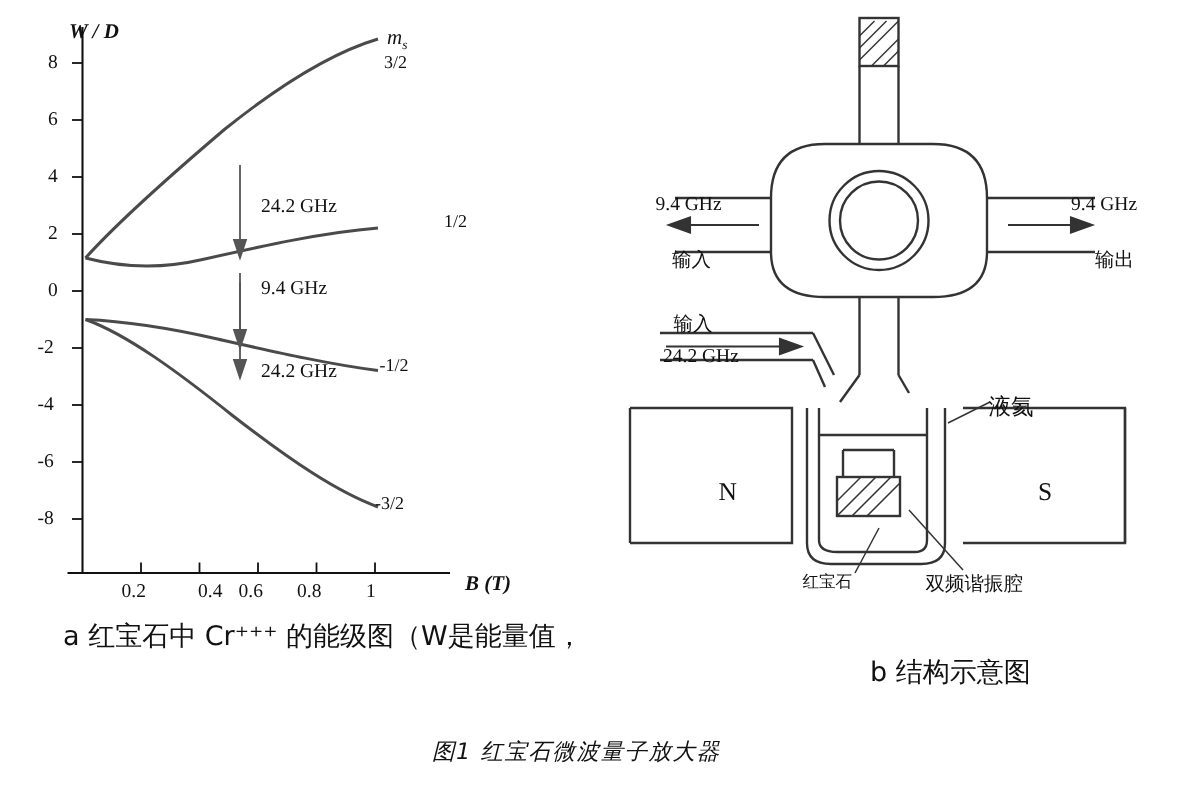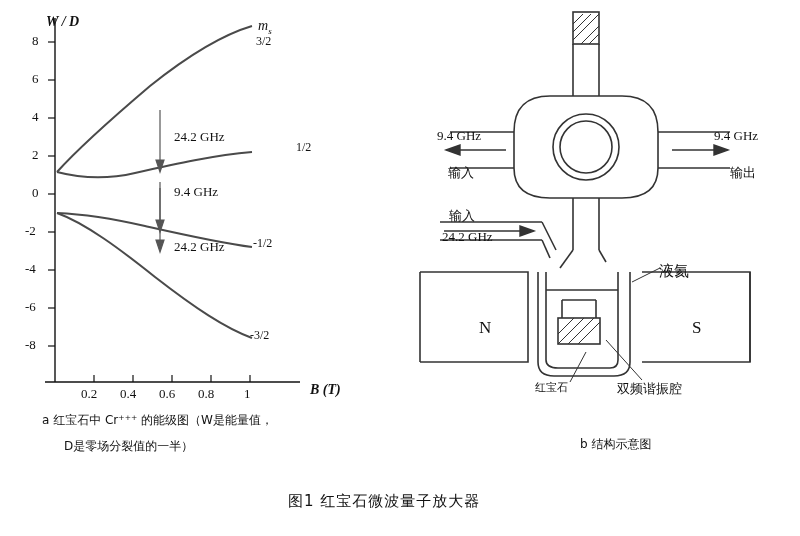--- a/index.html
+++ b/index.html
@@ -29,21 +29,21 @@
     white-space: nowrap;
     font-family: "Liberation Serif", serif;
     color: #111;
   }
   .cn {
     font-family: "DejaVu Sans", sans-serif;
   }
   .italic { font-style: italic; }
   .tick { font-size: 13px; }
   .axtitle { font-size: 14px; font-style: italic; font-weight: bold; margin-left: 28px; }
-  .caption { font-size: 12px; }
+  .caption { font-size: 18px; }
   .figcap { font-size: 15px; letter-spacing: 1px; }
   .sub { font-size: 9px; vertical-align: sub; }
   .frac { font-size: 12px; }
 </style>
 </head>
 <body>
 
 <div class="fig">
 
   <svg width="420" height="420" style="position:absolute;left:0;top:0;">
@@ -97,39 +97,38 @@
   <div class="lbl tick" style="left:32px; top:71px;">6</div>
   <div class="lbl tick" style="left:32px; top:109px;">4</div>
   <div class="lbl tick" style="left:32px; top:147px;">2</div>
   <div class="lbl tick" style="left:32px; top:185px;">0</div>
   <div class="lbl tick" style="left:25px; top:223px;">-2</div>
   <div class="lbl tick" style="left:25px; top:261px;">-4</div>
   <div class="lbl tick" style="left:25px; top:299px;">-6</div>
   <div class="lbl tick" style="left:25px; top:337px;">-8</div>
 
   <div class="lbl tick" style="left:81px; top:386px;">0.2</div>
-  <div class="lbl tick" style="left:120px; top:386px;">0.4</div>
+  <div class="lbl tick" style="left:132px; top:386px;">0.4</div>
   <div class="lbl tick" style="left:159px; top:386px;">0.6</div>
   <div class="lbl tick" style="left:198px; top:386px;">0.8</div>
   <div class="lbl tick" style="left:244px; top:386px;">1</div>
 
   <div class="lbl axtitle" style="left:282px; top:382px;">B (T)</div>
 
   <div class="lbl italic" style="left:258px; top:18px; font-size:14px;"><span>m</span><span class="sub">s</span></div>
   <div class="lbl frac" style="left:256px; top:34px;">3/2</div>
   <div class="lbl frac" style="left:256px; top:140px;margin-left:40px;">1/2</div>
   <div class="lbl frac" style="left:253px; top:236px;">-1/2</div>
   <div class="lbl frac" style="left:250px; top:328px;">-3/2</div>
 
   <div class="lbl" style="left:174px; top:129px; font-size:13px;">24.2 GHz</div>
   <div class="lbl" style="left:174px; top:184px; font-size:13px;">9.4 GHz</div>
   <div class="lbl" style="left:174px; top:239px; font-size:13px;">24.2 GHz</div>
 
   <div class="lbl cn caption" style="left:42px; top:412px;">a 红宝石中 Cr⁺⁺⁺ 的能级图（W是能量值，</div>
-  <div class="lbl cn caption" style="left:64px; top:438px;">D是零场分裂值的一半）</div>
 
   <svg width="390" height="420" style="position:absolute;left:410px;top:0;">
     <g stroke="#333" stroke-width="1.6" fill="none">
 
       <rect x="163" y="12" width="26" height="32" fill="#fff"></rect>
       <g stroke="#333" stroke-width="1">
         <line x1="163" y1="40" x2="189" y2="14"></line>
         <line x1="163" y1="32" x2="181" y2="14"></line>
         <line x1="163" y1="24" x2="173" y2="14"></line>
         <line x1="171" y1="44" x2="189" y2="26"></line>
@@ -208,15 +207,15 @@
 
   <div class="lbl cn" style="left:659px; top:262px; font-size:15px;">液氦</div>
   <div class="lbl cn" style="left:535px; top:380px; font-size:11px;">红宝石</div>
   <div class="lbl cn" style="left:617px; top:380px; font-size:13px;">双频谐振腔</div>
 
   <div class="lbl" style="left:479px; top:318px; font-size:17px;">N</div>
   <div class="lbl" style="left:692px; top:318px; font-size:17px;">S</div>
 
   <div class="lbl cn caption" style="left:580px; top:412px;margin-top:24px;">b 结构示意图</div>
 
-  <div class="lbl cn figcap" style="left:288px; top:492px;">图1  红宝石微波量子放大器</div>
+  <div class="lbl cn figcap" style="left:288px; top:492px;font-style:italic;">图1  红宝石微波量子放大器</div>
 
 </div>
 
 </body></html>

